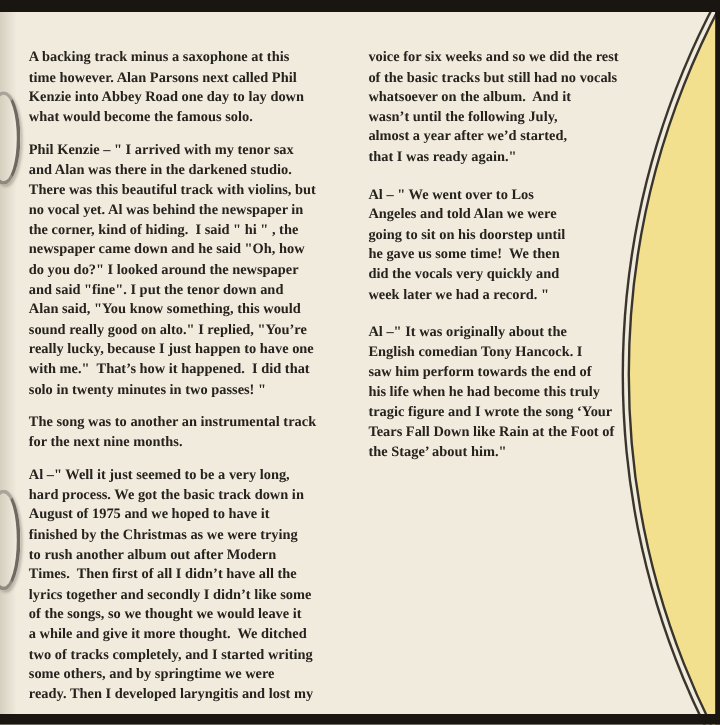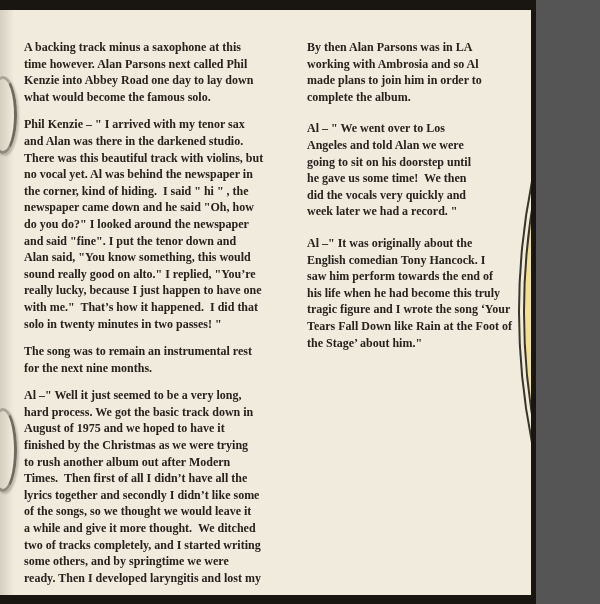--- a/index.html
+++ b/index.html
@@ -1,19 +1,20 @@
 <!DOCTYPE html>
 <html style="--paper: #f0ebdd; --moon: #f3e08e; --line: #3a352c; --bar: #191511; --text: #26221e; --staple: #a8a49a;"><head>
 <meta charset="utf-8">
 <style>
   html,body{margin:0;padding:0;background:#555;}
   .page{
-    position:relative;width:536px;height:604px;overflow:hidden;
+    position:relative;width:584px;height:604px;overflow:hidden;
     background:var(--paper,#f0ebdd);
     font-family:"Liberation Serif",serif;
+    padding-left:17px;
   }
   
   .bar{position:absolute;background:var(--bar,#191511);z-index:6;}
   .bar-top{left:0;top:0;width:600px;height:10px;}
   .bar-bottom{left:0;bottom:0;width:600px;height:9px;}
   .bar-right{right:0;top:0;width:5px;height:604px;}
   
   .left-shade{position:absolute;left:0;top:0;width:14px;height:604px;z-index:3;
     background:linear-gradient(to right,rgba(90,80,60,.18),rgba(90,80,60,0));}
   
@@ -67,41 +68,43 @@
 no vocal yet. Al was behind the newspaper in
 the corner, kind of hiding.  I said " hi " , the
 newspaper came down and he said "Oh, how
 do you do?" I looked around the newspaper
 and said "fine". I put the tenor down and
 Alan said, "You know something, this would
 sound really good on alto." I replied, "You’re
 really lucky, because I just happen to have one
 with me."  That’s how it happened.  I did that
 solo in twenty minutes in two passes! "</p>
-    <p>The song was to remain an instrumental rest
+    <p>The song was to another an instrumental track
 for the next nine months.</p>
     <p>Al –" Well it just seemed to be a very long,
 hard process. We got the basic track down in
 August of 1975 and we hoped to have it
 finished by the Christmas as we were trying
 to rush another album out after Modern
 Times.  Then first of all I didn’t have all the
 lyrics together and secondly I didn’t like some
 of the songs, so we thought we would leave it
 a while and give it more thought.  We ditched
 two of tracks completely, and I started writing
 some others, and by springtime we were
 ready. Then I developed laryngitis and lost my</p>
   </div>
 
   <div class="col col-right">
-    <p>By then Alan Parsons was in LA
-working with Ambrosia and so Al
-made plans to join him in order to
-complete the album.</p>
+    <p>voice for six weeks and so we did the rest
+of the basic tracks but still had no vocals
+whatsoever on the album.  And it
+wasn’t until the following July,
+almost a year after we’d started,
+that I was ready again."</p>
     <p>Al – " We went over to Los
 Angeles and told Alan we were
 going to sit on his doorstep until
 he gave us some time!  We then
 did the vocals very quickly and
 week later we had a record. "</p>
     <p>Al –" It was originally about the
 English comedian Tony Hancock. I
 saw him perform towards the end of
 his life when he had become this truly

